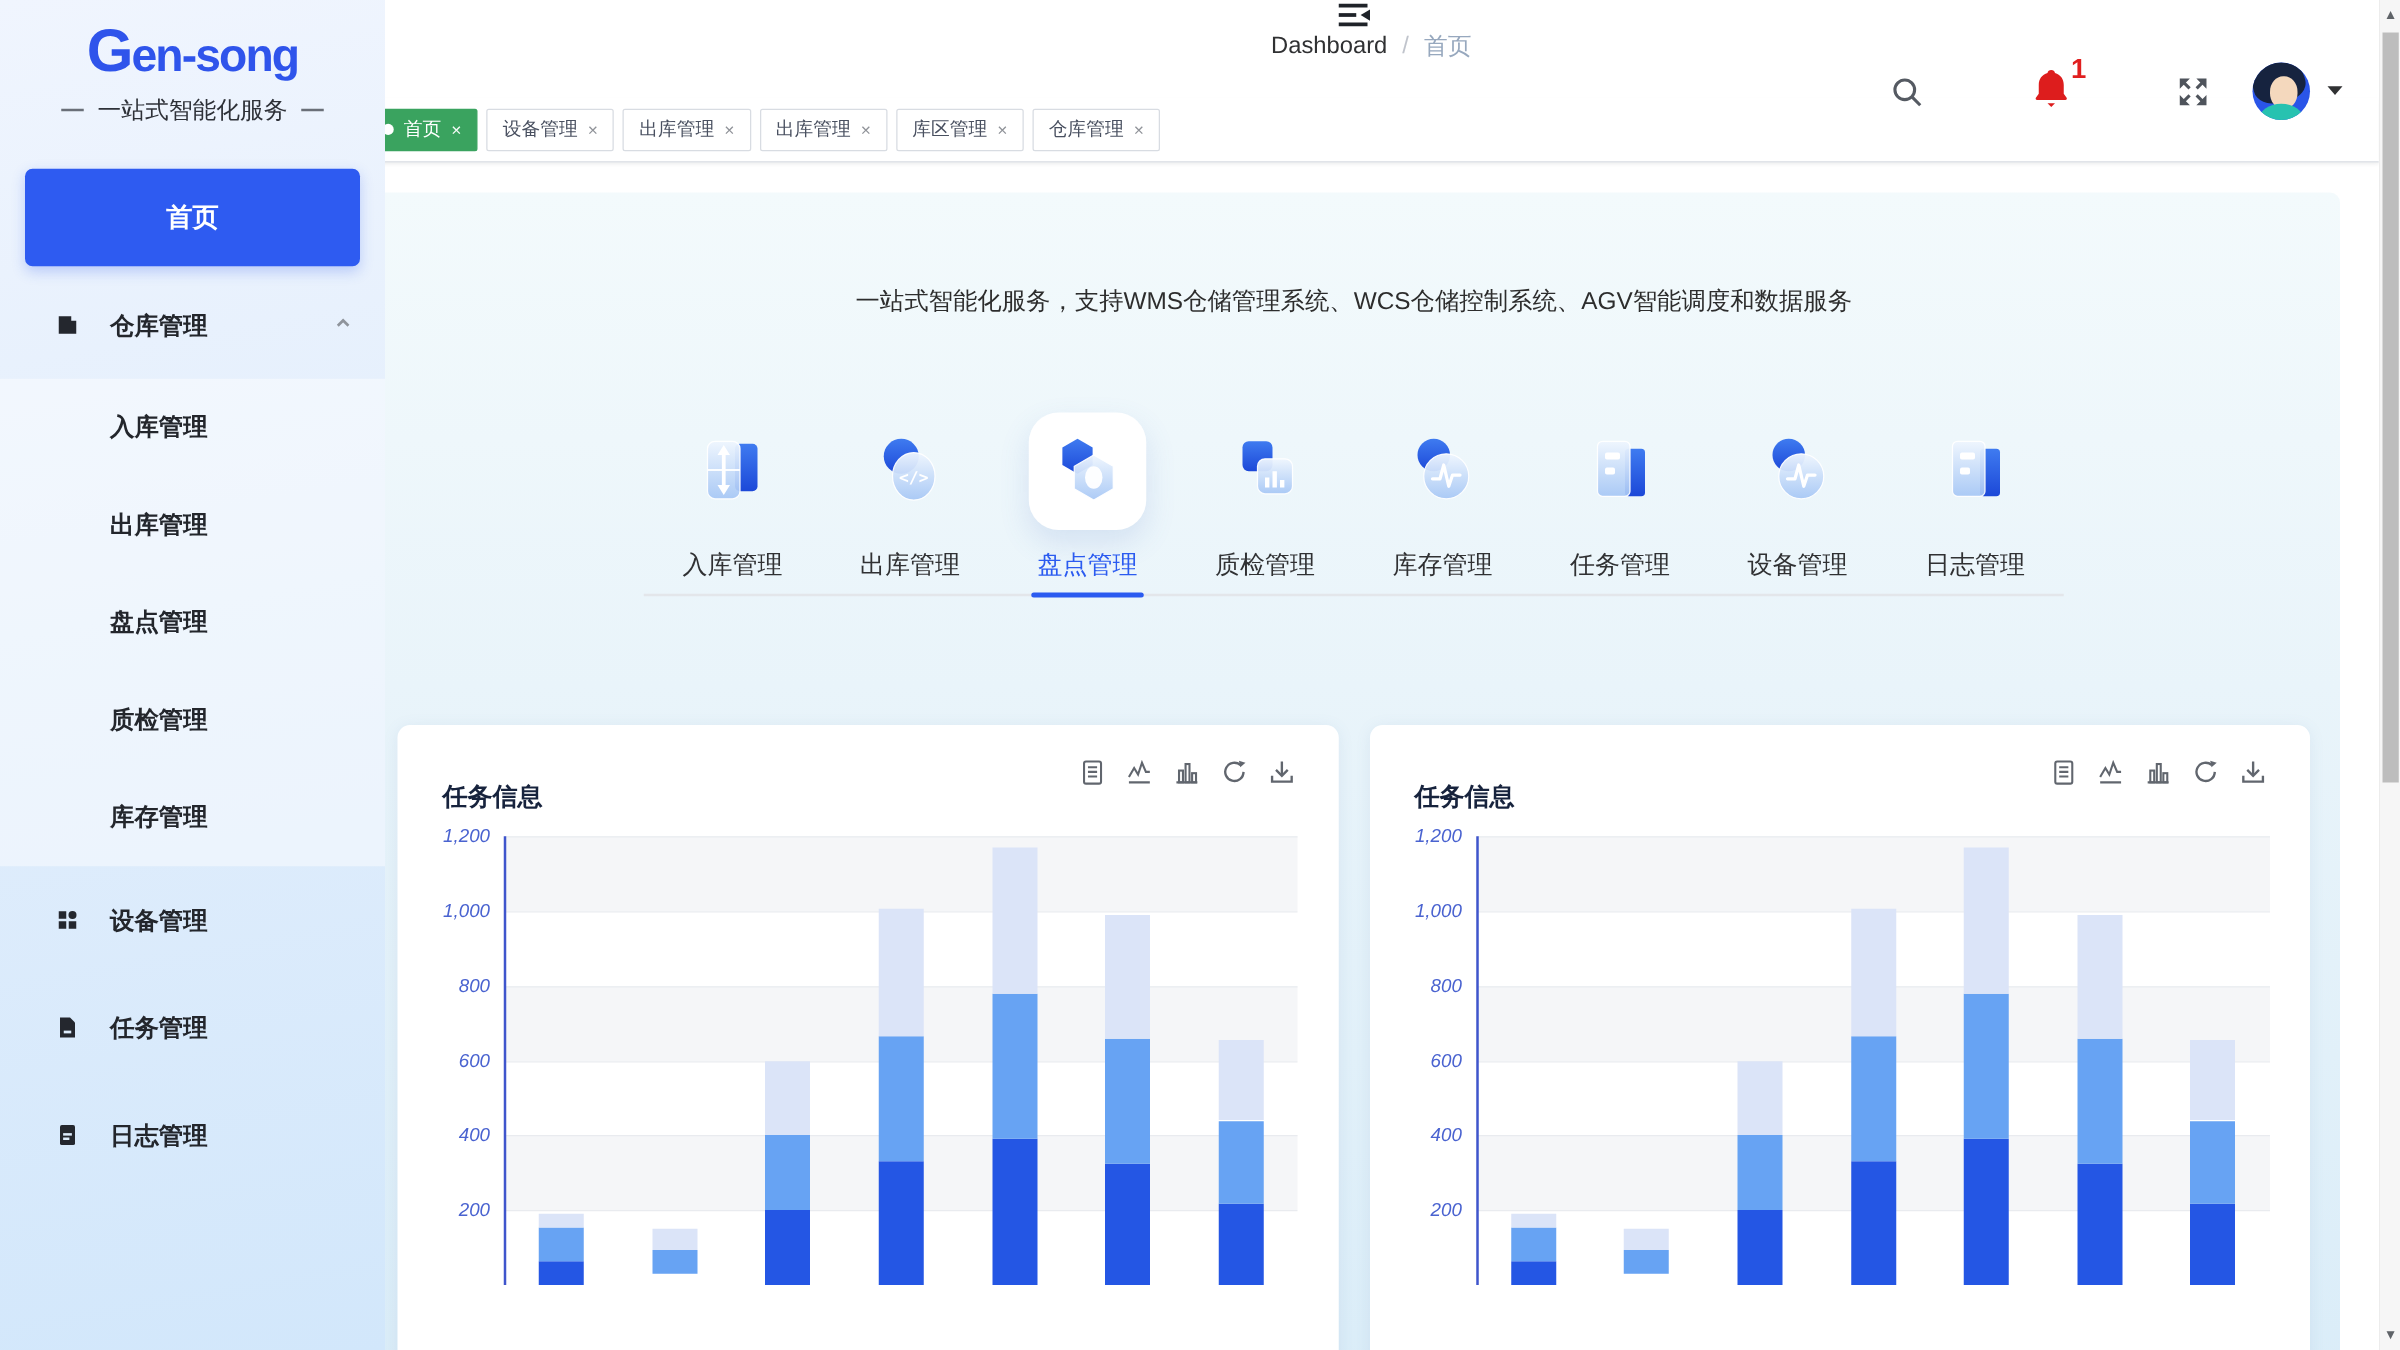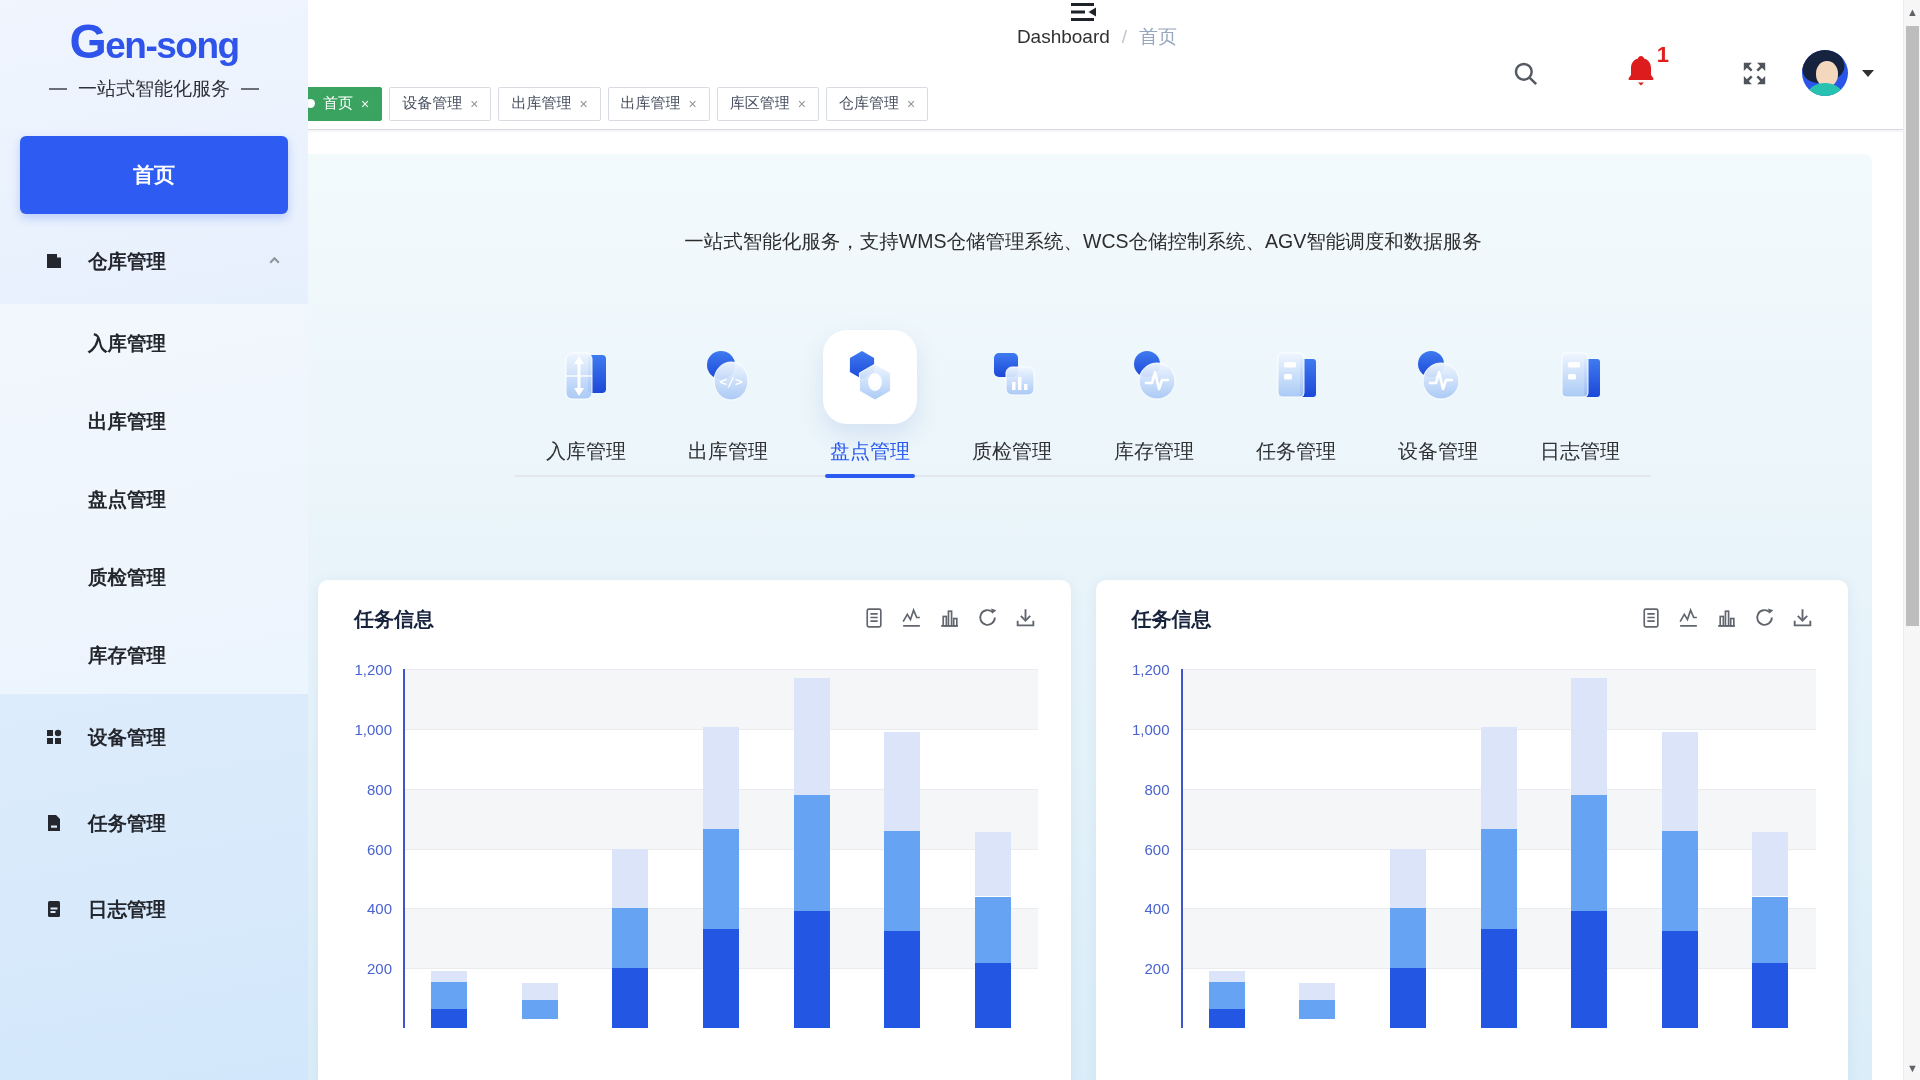--- a/index.html
+++ b/index.html
@@ -76,29 +76,29 @@
   .module.active .icon-card { background:#fff; box-shadow:0 10px 24px rgba(80,120,200,.16); }
   .module-label { margin-top:14px; font-size:20px; color:#303133; }
   .module.active .module-label { color:#2b5bf0; }
   .modules-divider { width:1136px; margin:10px auto 0 auto; height:2px; background:#e3e6ea; position:relative; }
   .active-underline { position:absolute; top:-1px; height:4px; width:90px; background:#2b5bf0; border-radius:2px; }
 
   .cards { display:flex; gap:25px; padding:0 24px; margin-top:103px; }
   .card { flex:1; background:#fff; border-radius:10px; height:560px; position:relative;
     box-shadow:0 2px 12px rgba(100,130,180,.10); overflow:hidden; }
   .card-head { display:flex; justify-content:space-between; align-items:flex-start; padding:26px 34px 0 36px; }
-  .card-title { font-size:20px; font-weight:bold; color:#17233d; }
+  .card-title { font-size:20px; font-weight:bold; color:#17233d;margin-top:18px; }
   .toolbox { display:flex; gap:15px; }
   .toolbox .tool { cursor:pointer; }
 
   .chart { position:absolute; left:0; top:0; width:100%; height:100%; }
   .band,.gridline,.ybar,.ylabel,.yaxis { position:absolute; }
   .gridline { height:1px; background:#e9ebef; }
   .band { background:#f5f6f8; }
-  .ylabel { font-size:15px; color:#4a63d0; text-align:right; width:60px; transform:translateY(-50%); }
+  .ylabel { font-size:15px; color:#4a63d0; text-align:right; width:60px; transform:translateY(-50%);font-style:italic; }
   .yaxis { width:2px; background:#3f55cc; }
   .ybar { }
 
   
   .scrollbar { position:fixed; right:0; top:0; width:17px; height:1080px; background:#f6f6f6;
     border-left:1px solid #ececec; z-index:10; }
   .sb-thumb { position:absolute; left:2px; top:26px; width:13px; height:600px; background:#bdbdbd; cursor:pointer; }
   .sb-arrow { position:absolute; left:0; width:17px; text-align:center; font-size:11px; color:#5f6368; cursor:pointer; }
 </style>
 </head>

